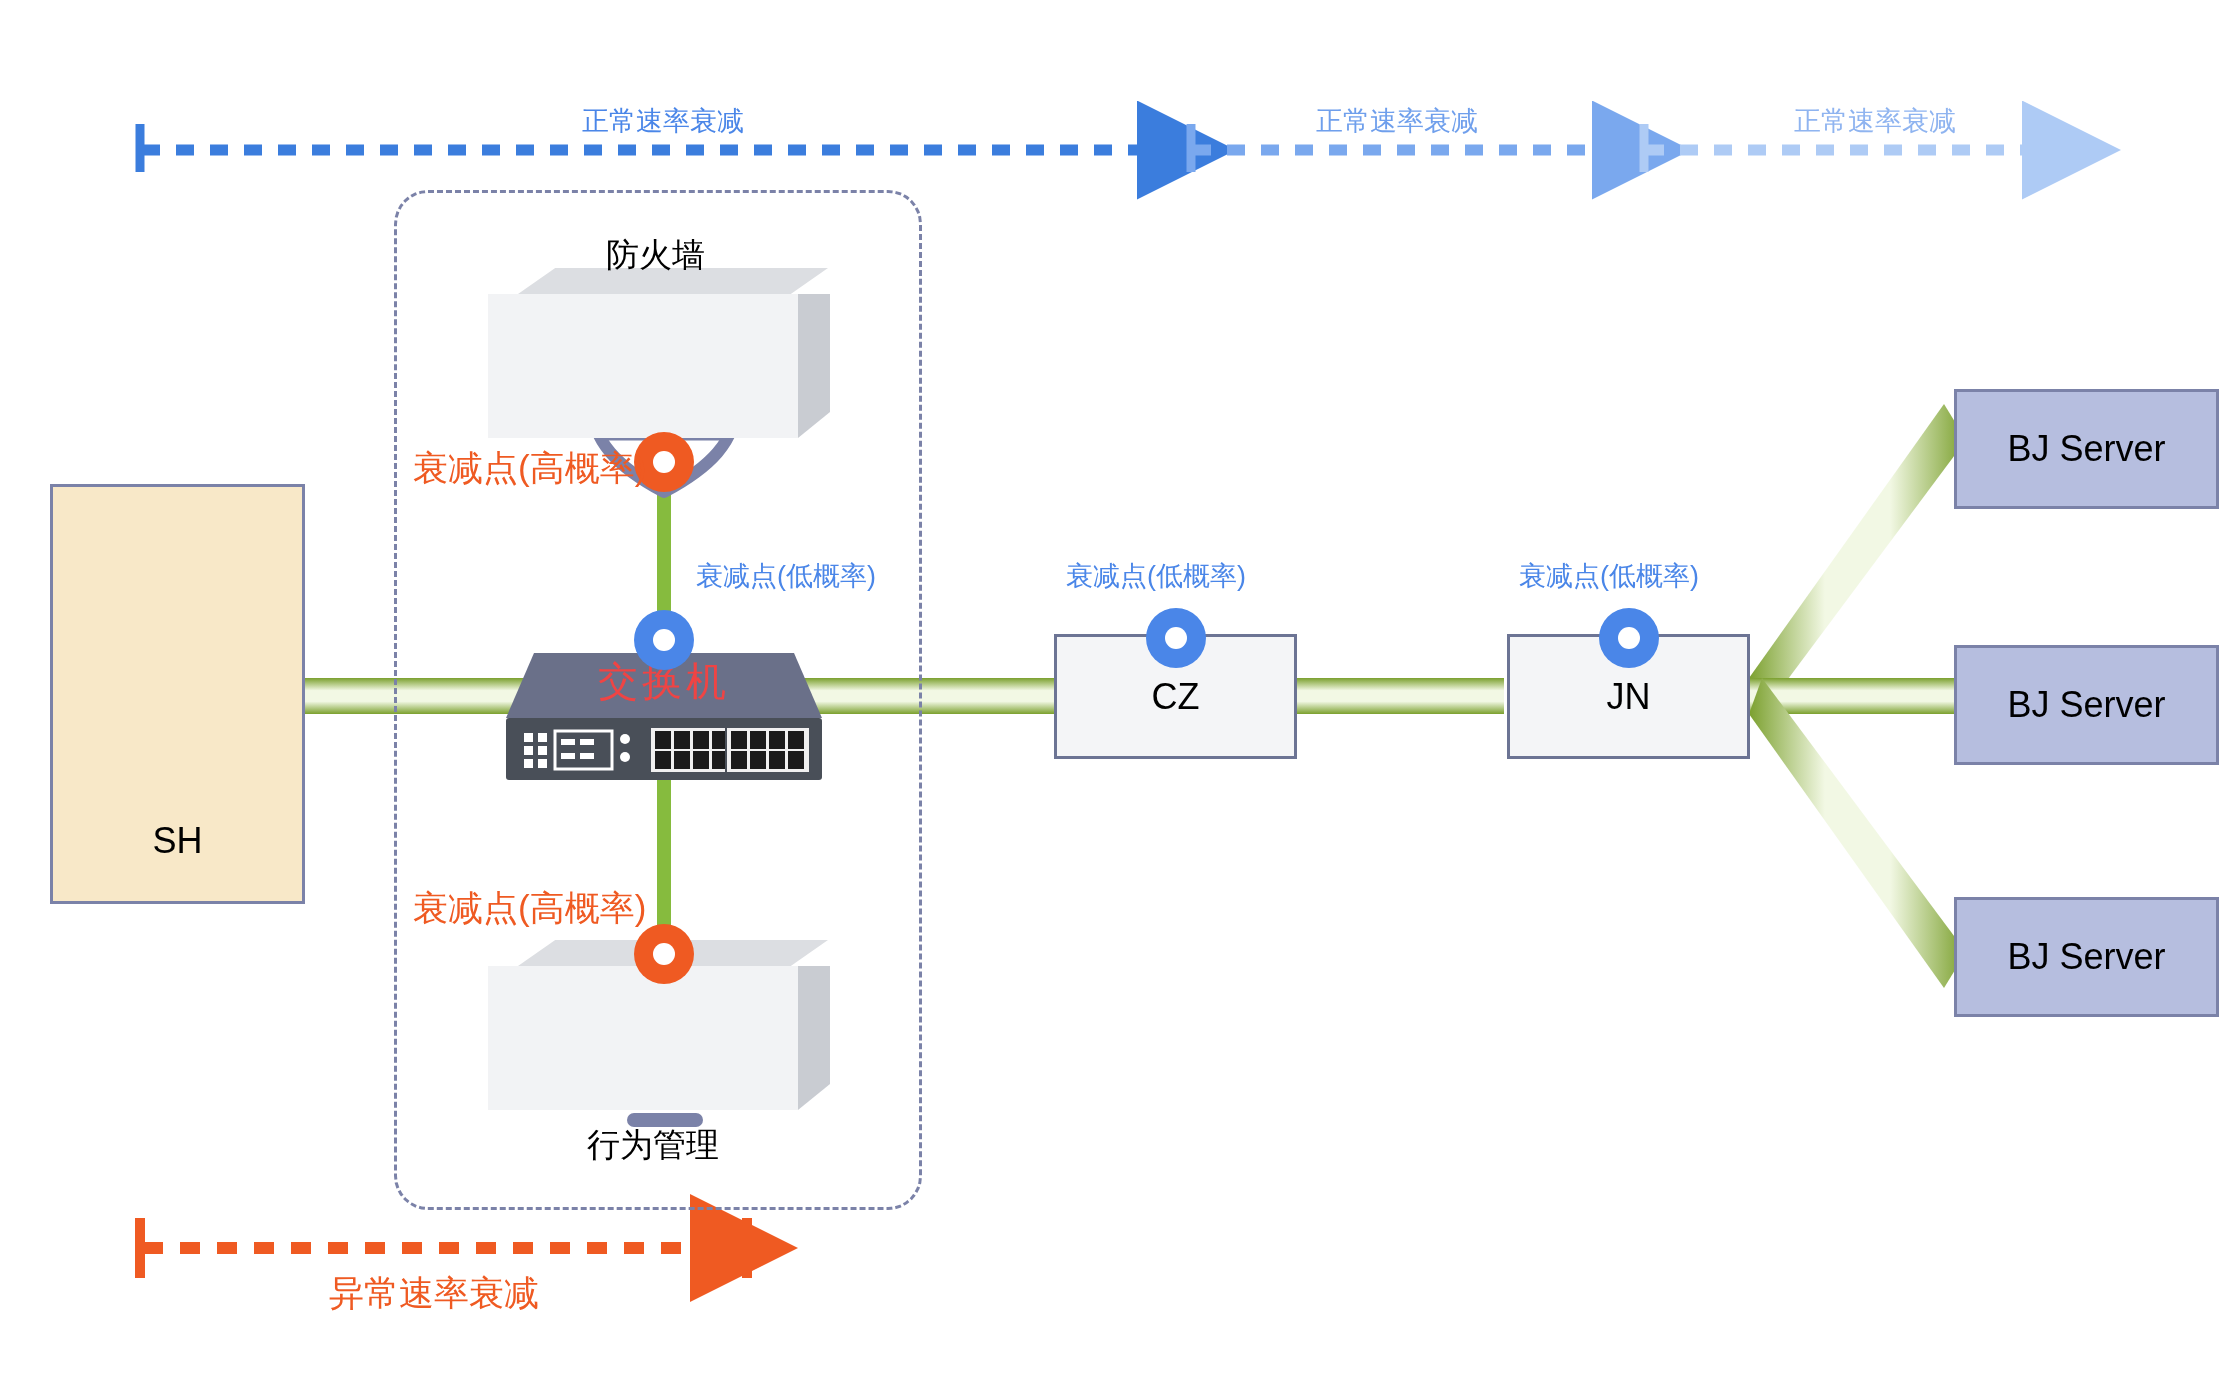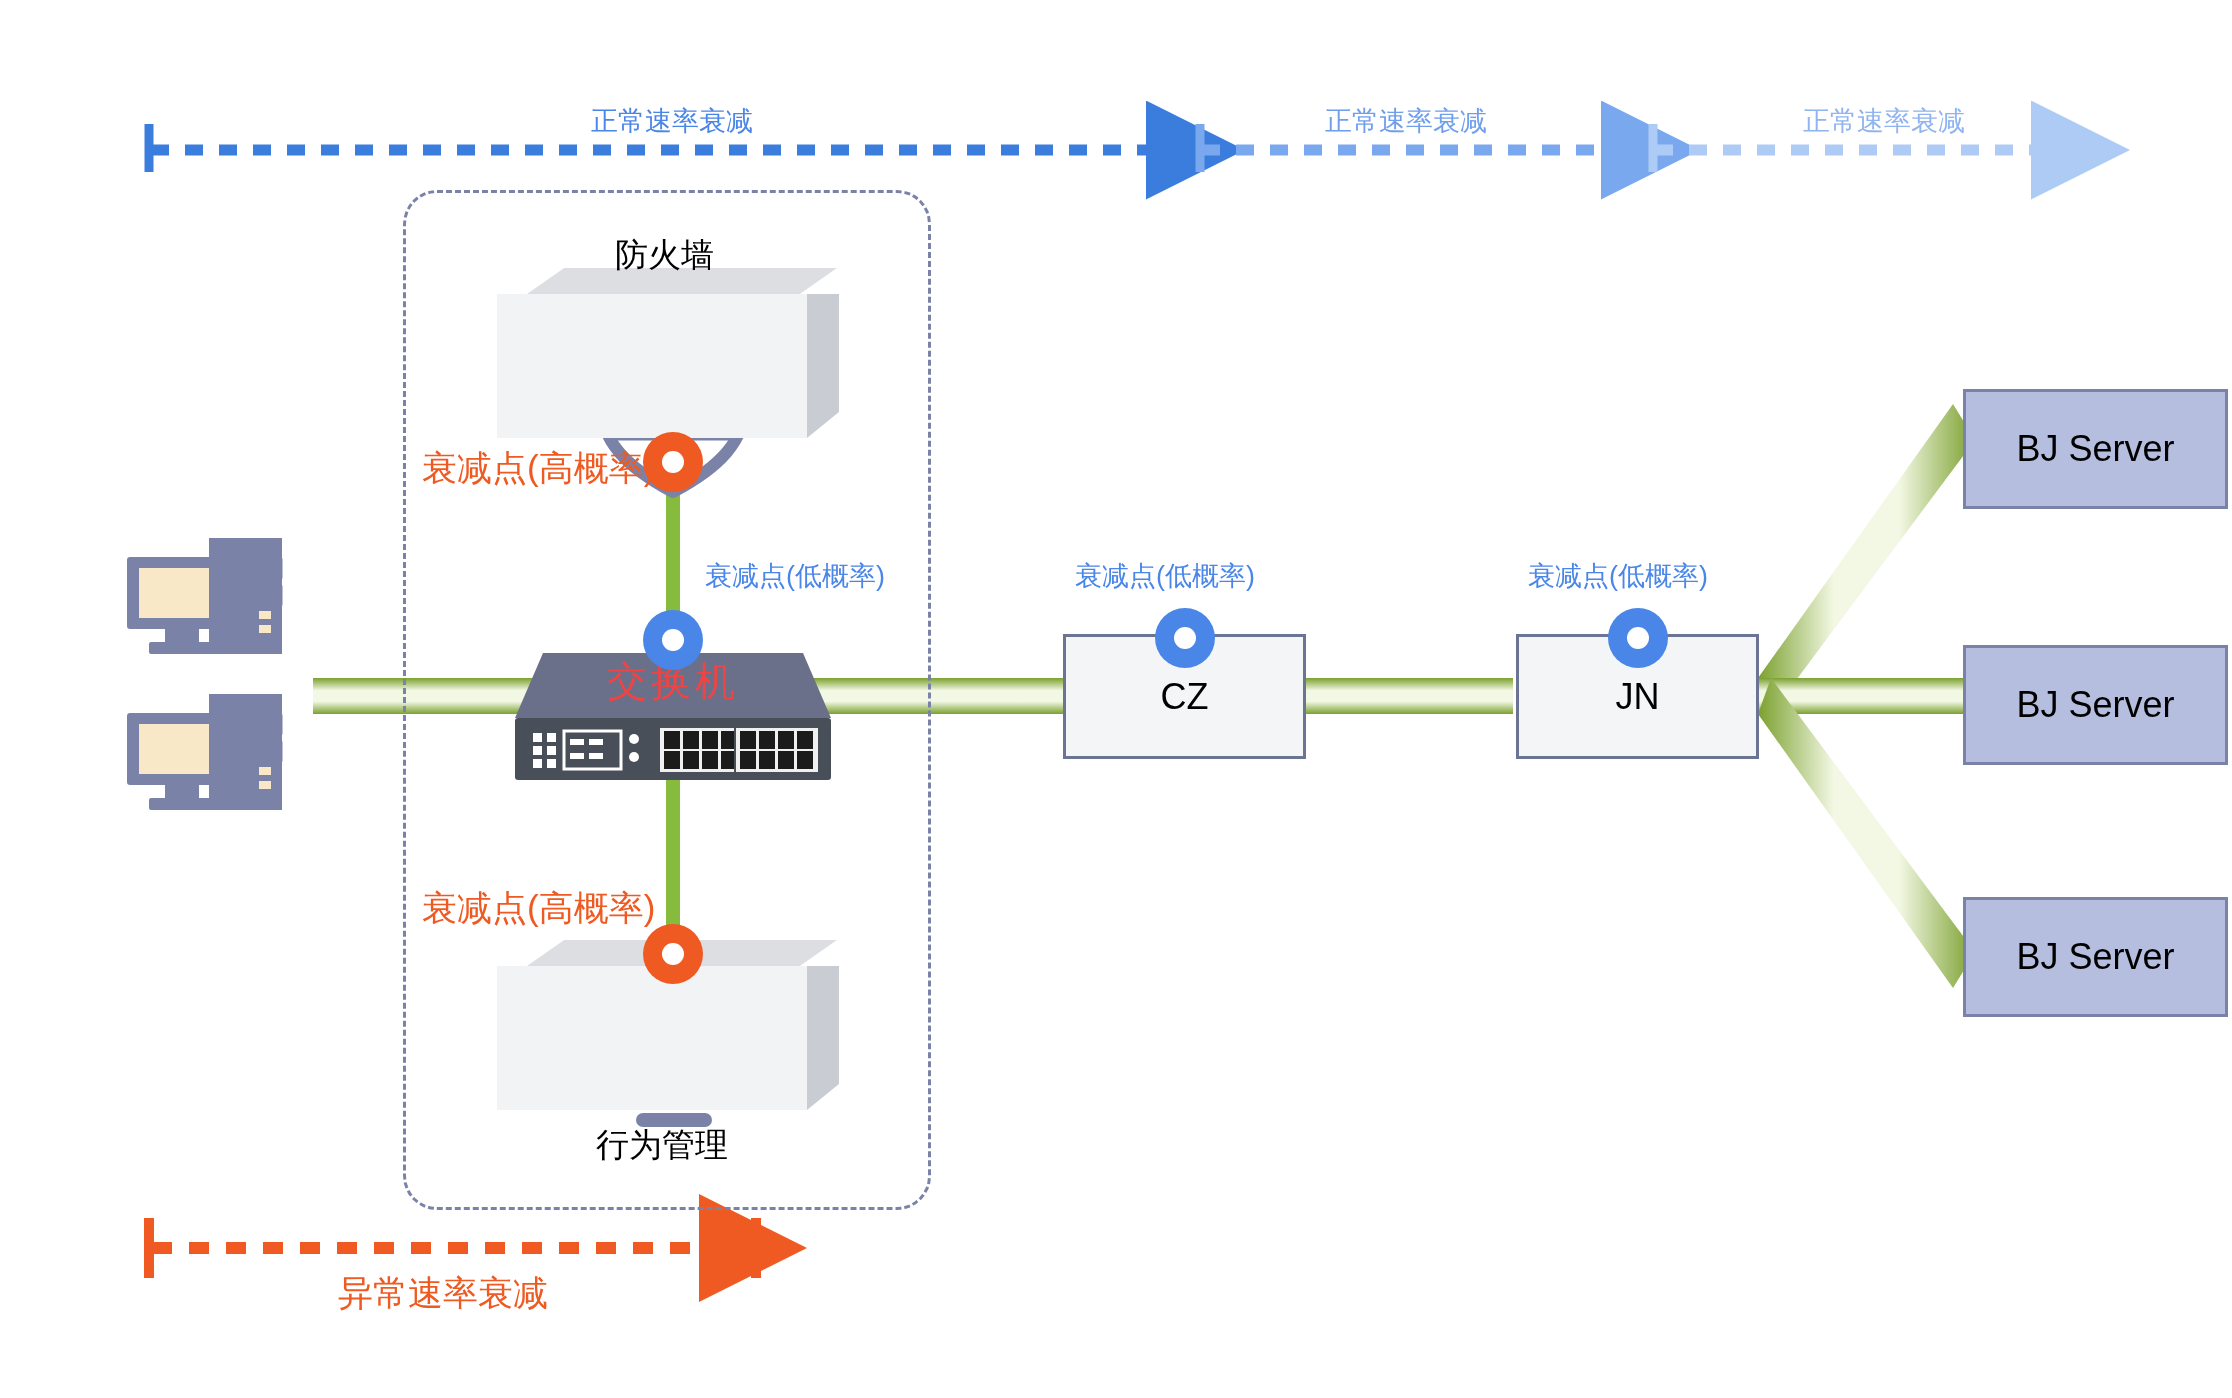--- a/index.html
+++ b/index.html
@@ -1,18 +1,18 @@
 <!DOCTYPE html>
 <html><head>
 <meta charset="utf-8">
 <style>
   html,body{margin:0;padding:0;background:#ffffff;}
   body{width:2232px;height:1398px;position:relative;overflow:hidden;
        font-family:"Liberation Sans","DejaVu Sans",sans-serif;}
-  .stage{position:absolute;left:13px;top:0;width:2156px;height:1398px;border-radius:14px;}
+  .stage{position:absolute;left:4px;top:0;width:2156px;height:1398px;border-radius:14px;}
   svg.layer{position:absolute;left:0;top:0;width:2232px;height:1398px;}
 
   
   .lbl{position:absolute;white-space:nowrap;line-height:1;}
   .lbl-blue{color:#4a86e8;font-size:27px;}
   .lbl-blue-dim1{color:#6f9fec;font-size:27px;}
   .lbl-blue-dim2{color:#8fb4f0;font-size:27px;}
   .lbl-orange{color:#ef5a22;font-size:35px;}
   .lbl-black{color:#000000;font-size:33px;}
   .lbl-node{color:#000000;font-size:36px;}
@@ -219,20 +219,23 @@
   </svg>
 
   <div class="dash-group" style="left:390px;top:190px;width:528px;height:1020px;"></div>
 
   <div class="lbl lbl-blue" style="left:578px;top:108px;">正常速率衰减</div>
   <div class="lbl lbl-blue-dim1" style="left:1312px;top:108px;">正常速率衰减</div>
   <div class="lbl lbl-blue-dim2" style="left:1790px;top:108px;">正常速率衰减</div>
 
   <div class="lbl lbl-orange" style="left:325px;top:1275px;">异常速率衰减</div>
 
+  <div class="box box-sh" style="left:46px;top:484px;height:420px;width:255px;">
+    <div class="lbl lbl-node" style="left:0;right:0;bottom:42px;text-align:center;">SH</div>
+  </div>
 
   <div class="dev3d" style="left:484px;top:268px;width:360px;height:170px;">
     <div class="dev-top" style="left:30px;top:0;width:310px;height:26px;
                 clip-path:polygon(0% 100%,12% 0%,100% 0%,88% 100%);"></div>
     <div class="dev-face" style="left:0;top:26px;width:310px;height:144px;"></div>
     <div class="dev-side" style="left:310px;top:26px;width:32px;height:144px;
                 clip-path:polygon(0% 0%,100% -18%,100% 82%,0% 100%);"></div>
   </div>
   <div class="lbl lbl-black" style="left:602px;top:238px;">防火墙</div>
 

